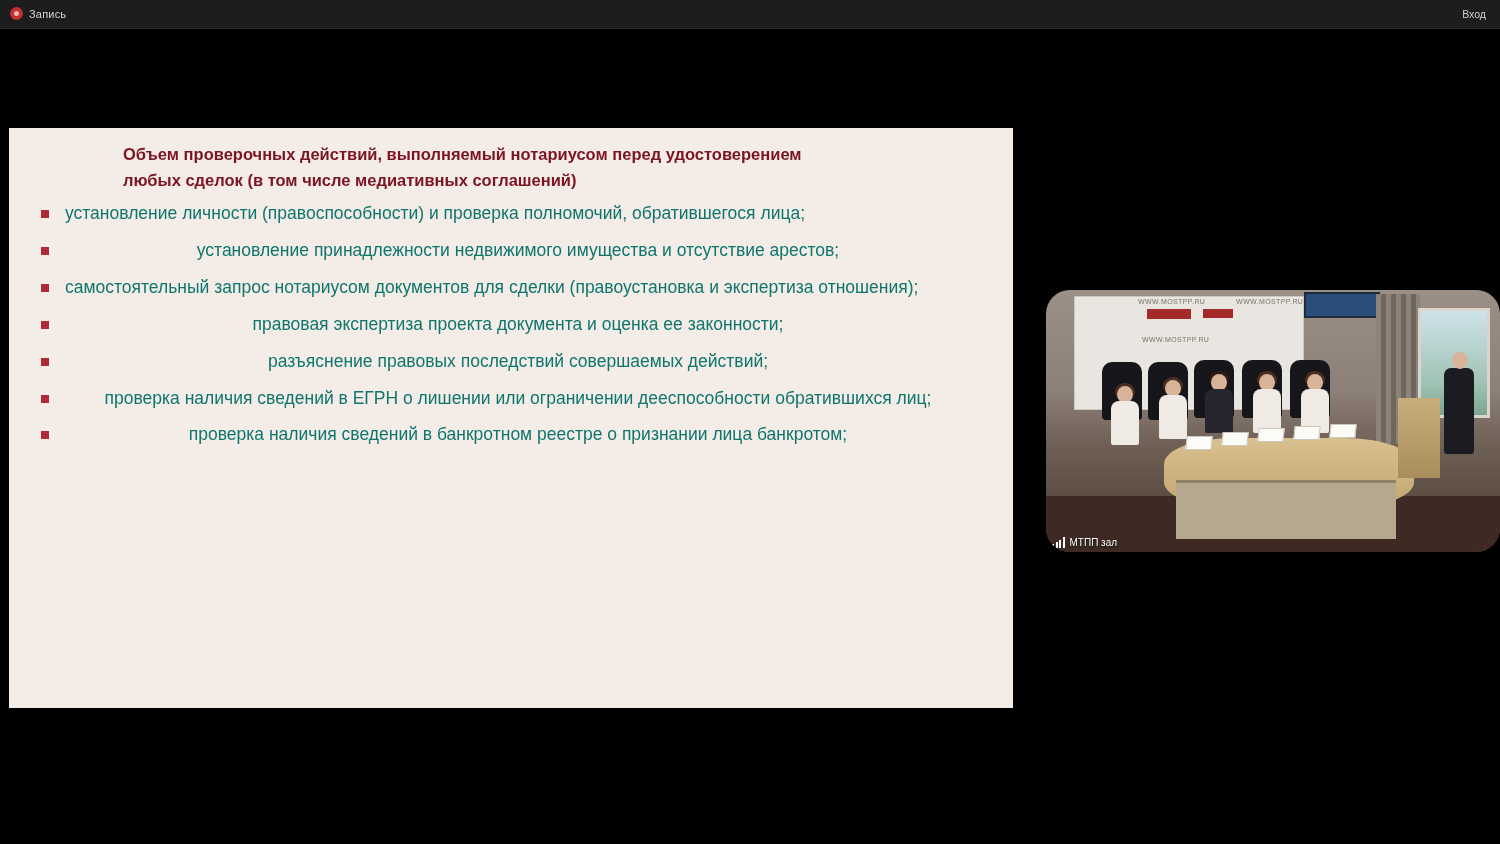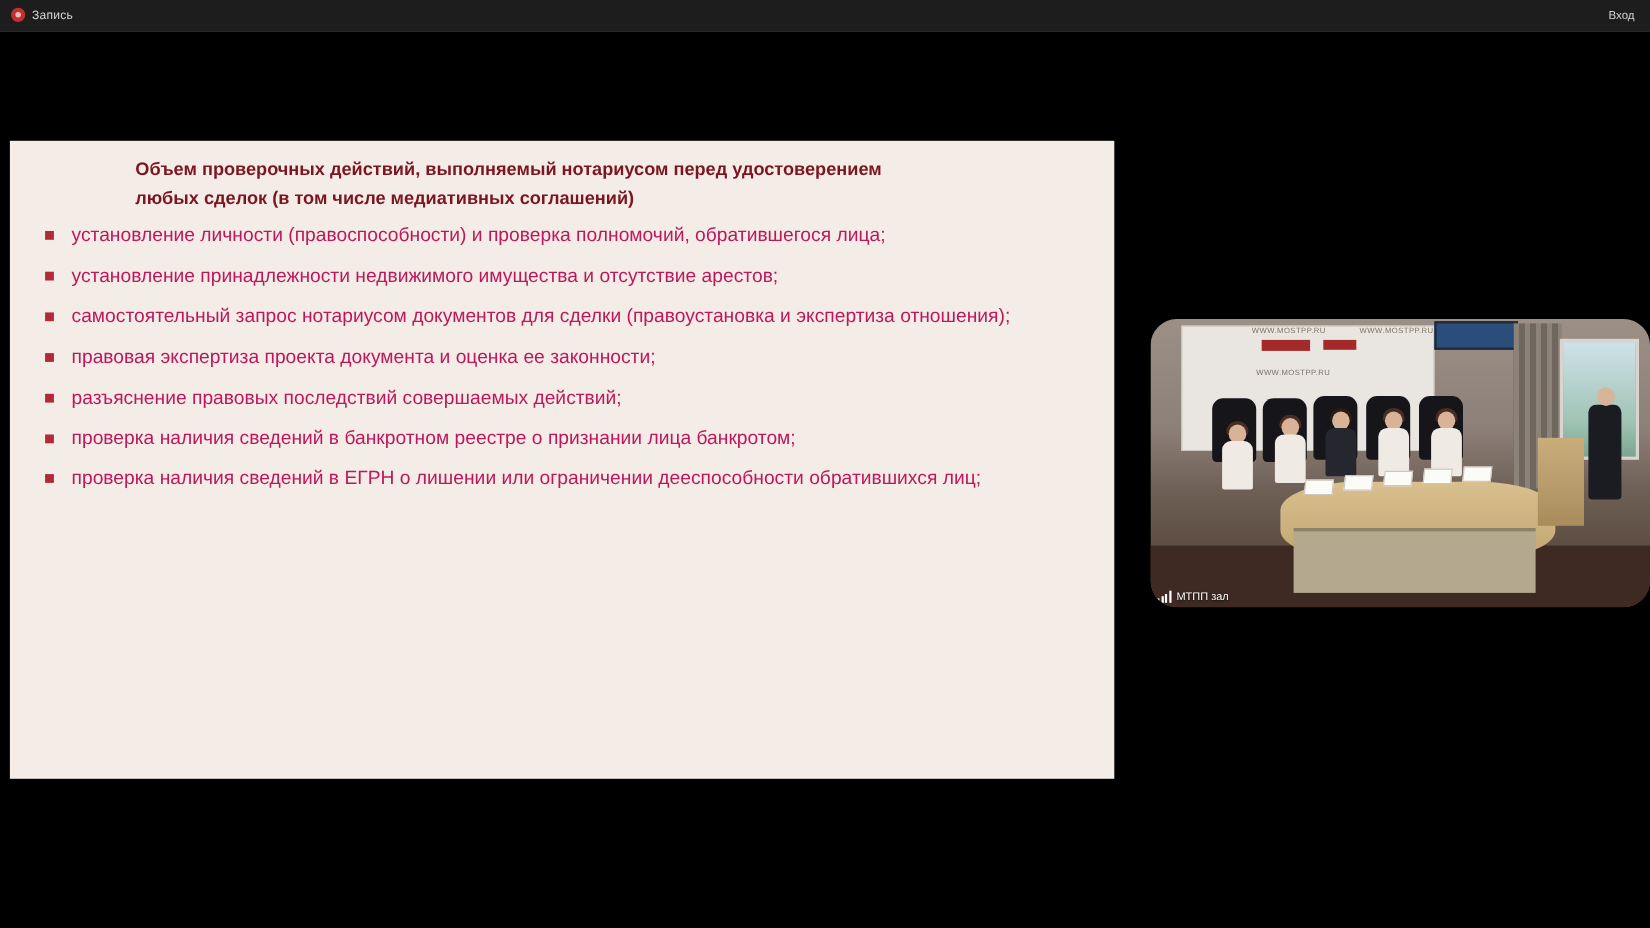--- a/index.html
+++ b/index.html
@@ -80,36 +80,36 @@
     margin: 0 0 8px 88px;
     max-width: 720px;
   }
   ul.bullets {
     list-style: none;
     margin: 0;
     padding: 0;
   }
   ul.bullets li {
     position: relative;
-    color: #be185d;
+    color: #0f766e;
     font-size: 17.5px;
     line-height: 1.48;
     padding: 0 16px 11px 30px;
     text-align: justify;
   }
   ul.bullets li::before {
     content: "";
     position: absolute;
     left: 6px;
     top: 9px;
     width: 8px;
     height: 8px;
     background: #b02a37;
   }
-  ul.bullets li.nojust { text-align: left; }
+  ul.bullets li.nojust { text-align: center; }
 
   
   .video {
     position: absolute;
     left: 1046px;
     top: 290px;
     width: 454px;
     height: 262px;
     background: #2b2019;
     overflow: hidden;
@@ -287,22 +287,22 @@
 </div>
 
 <div class="slide">
   <div class="slide-title">Объем проверочных действий, выполняемый нотариусом перед удостоверением любых сделок (в том числе медиативных соглашений)</div>
   <ul class="bullets">
     <li>установление личности (правоспособности) и проверка полномочий, обратившегося лица;</li>
     <li class="nojust">установление принадлежности недвижимого имущества и отсутствие арестов;</li>
     <li>самостоятельный запрос нотариусом документов для сделки (правоустановка и экспертиза отношения);</li>
     <li class="nojust">правовая экспертиза проекта документа и оценка ее законности;</li>
     <li class="nojust">разъяснение правовых последствий совершаемых действий;</li>
+    <li class="nojust">проверка наличия сведений в ЕГРН о лишении или ограничении дееспособности обратившихся лиц;</li>
     <li class="nojust">проверка наличия сведений в банкротном реестре о признании лица банкротом;</li>
-    <li class="nojust">проверка наличия сведений в ЕГРН о лишении или ограничении дееспособности обратившихся лиц;</li>
   </ul>
 </div>
 
 <div class="video">
   <div class="v-wall"></div>
 
   <div class="v-backpanel">
     <span class="logo-red"></span>
     <span class="logo-red2"></span>
   </div>

